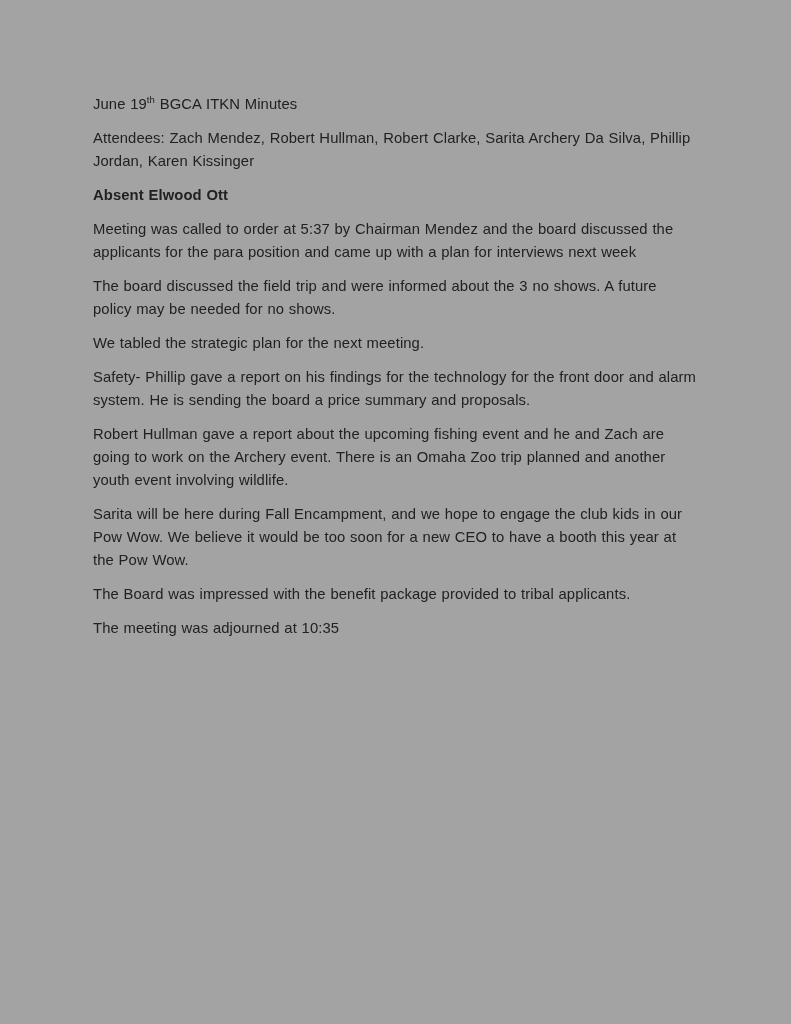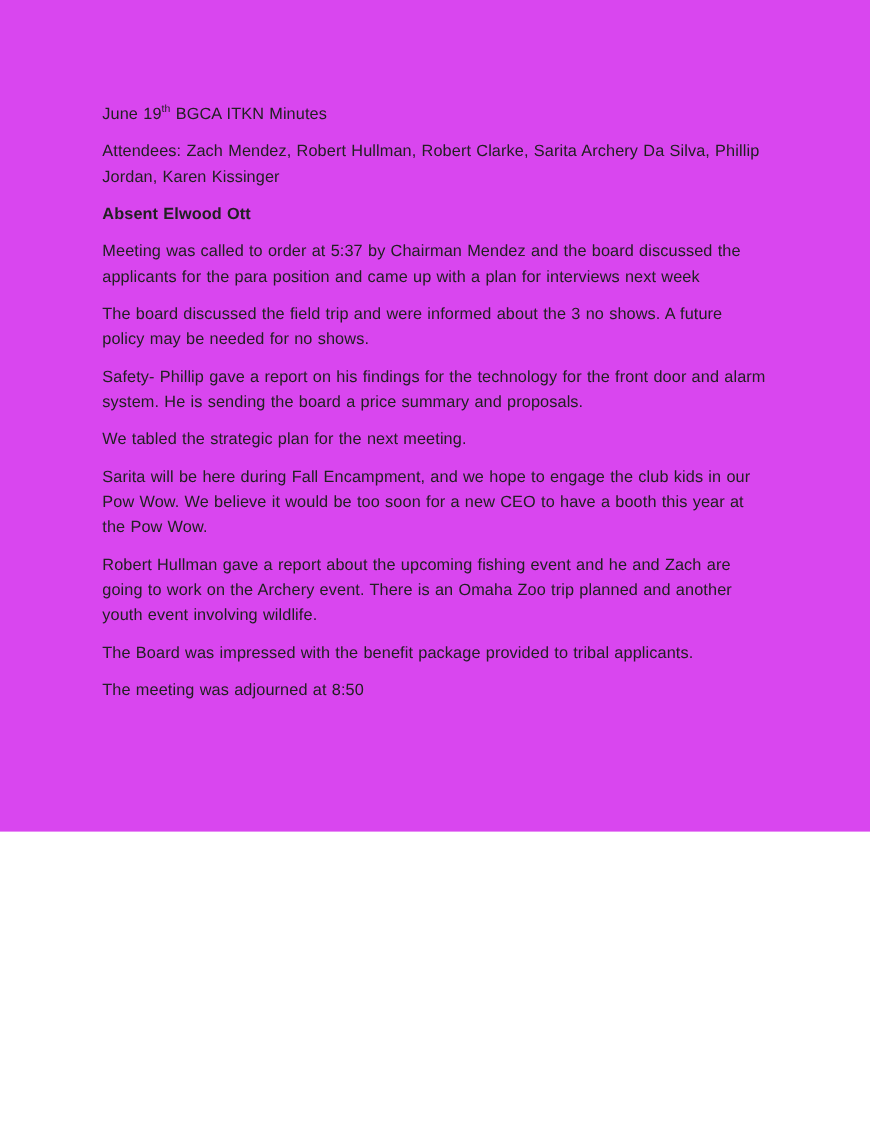--- a/index.html
+++ b/index.html
@@ -10,23 +10,23 @@
   body {
     width: 791px;
     height: 1024px;
     overflow: hidden;
     font-family: "Liberation Sans", "DejaVu Sans", sans-serif;
     color: #212121;
   }
   .page {
     box-sizing: border-box;
     width: 791px;
-    height: 756px;
+    height: 1024px;
     padding: 93px 93px 0 93px;
-    background: #d946ef;
+    background: #a3a3a3;
   }
   .content {
     max-width: 612px;
   }
   .para {
     font-size: 14.8px;
     line-height: 23px;
     margin: 0 0 11px 0;
     font-weight: 400;
     letter-spacing: 0.1px;
@@ -45,21 +45,21 @@
 <body>
 
 <div class="page">
   <div class="content">
     <p class="para"><span>June 19</span><sup>th</sup><span> BGCA ITKN Minutes</span></p>
     <div>
         <p class="para">Attendees: Zach Mendez, Robert Hullman, Robert Clarke, Sarita Archery Da Silva, Phillip Jordan, Karen Kissinger</p>
         <p class="para bold">Absent Elwood Ott</p>
         <p class="para">Meeting was called to order at 5:37 by Chairman Mendez and the board discussed the applicants for the para position and came up with a plan for interviews next week</p>
         <p class="para">The board discussed the field trip and were informed about the 3 no shows. A future policy may be needed for no shows.</p>
+        <p class="para">We tabled the strategic plan for the next meeting.</p>
         <p class="para">Safety- Phillip gave a report on his findings for the technology for the front door and alarm system. He is sending the board a price summary and proposals.</p>
-        <p class="para">We tabled the strategic plan for the next meeting.</p>
+        <p class="para">Robert Hullman gave a report about the upcoming fishing event and he and Zach are going to work on the Archery event. There is an Omaha Zoo trip planned and another youth event involving wildlife.</p>
         <p class="para">Sarita will be here during Fall Encampment, and we hope to engage the club kids in our Pow Wow. We believe it would be too soon for a new CEO to have a booth this year at the Pow Wow.</p>
-        <p class="para">Robert Hullman gave a report about the upcoming fishing event and he and Zach are going to work on the Archery event. There is an Omaha Zoo trip planned and another youth event involving wildlife.</p>
         <p class="para">The Board was impressed with the benefit package provided to tribal applicants.</p>
-        <p class="para">The meeting was adjourned at 8:50</p>
+        <p class="para">The meeting was adjourned at 10:35</p>
       </div>
   </div>
 </div>
 
 </body></html>

